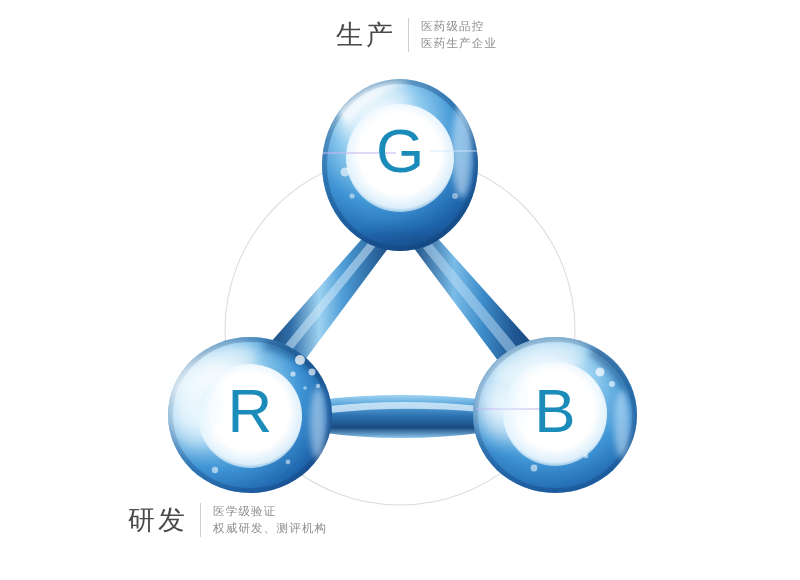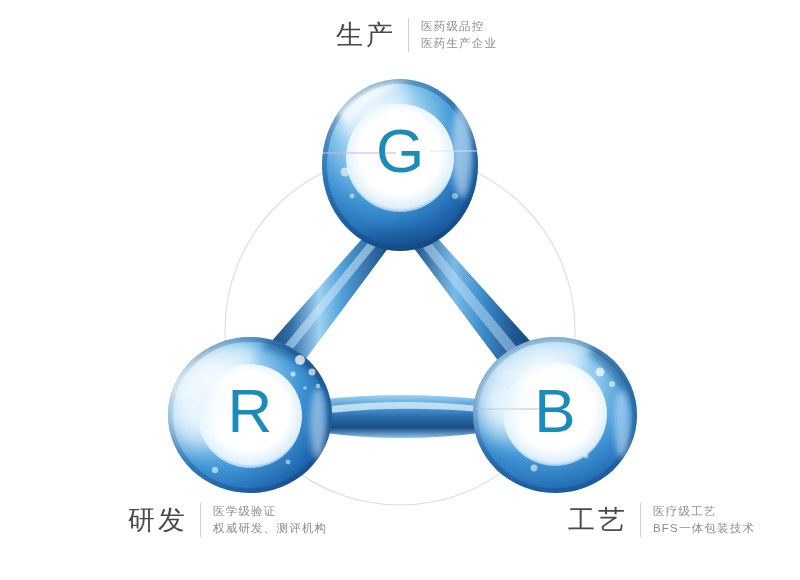--- a/index.html
+++ b/index.html
@@ -285,22 +285,14 @@
 
   <div class="label-block" id="label-rd">
     <div class="label-head">研发</div>
     <div class="label-div"></div>
     <div class="label-sub">
       <span>医学级验证</span>
       <span>权威研发、测评机构</span>
     </div>
   </div>
 
-  <div class="label-block" id="label-craft">
-    <div class="label-head">工艺</div>
-    <div class="label-div"></div>
-    <div class="label-sub">
-      <span>医疗级工艺</span>
-      <span>BFS一体包装技术</span>
-    </div>
-  </div>
 
 </div>
 
 </body></html>

